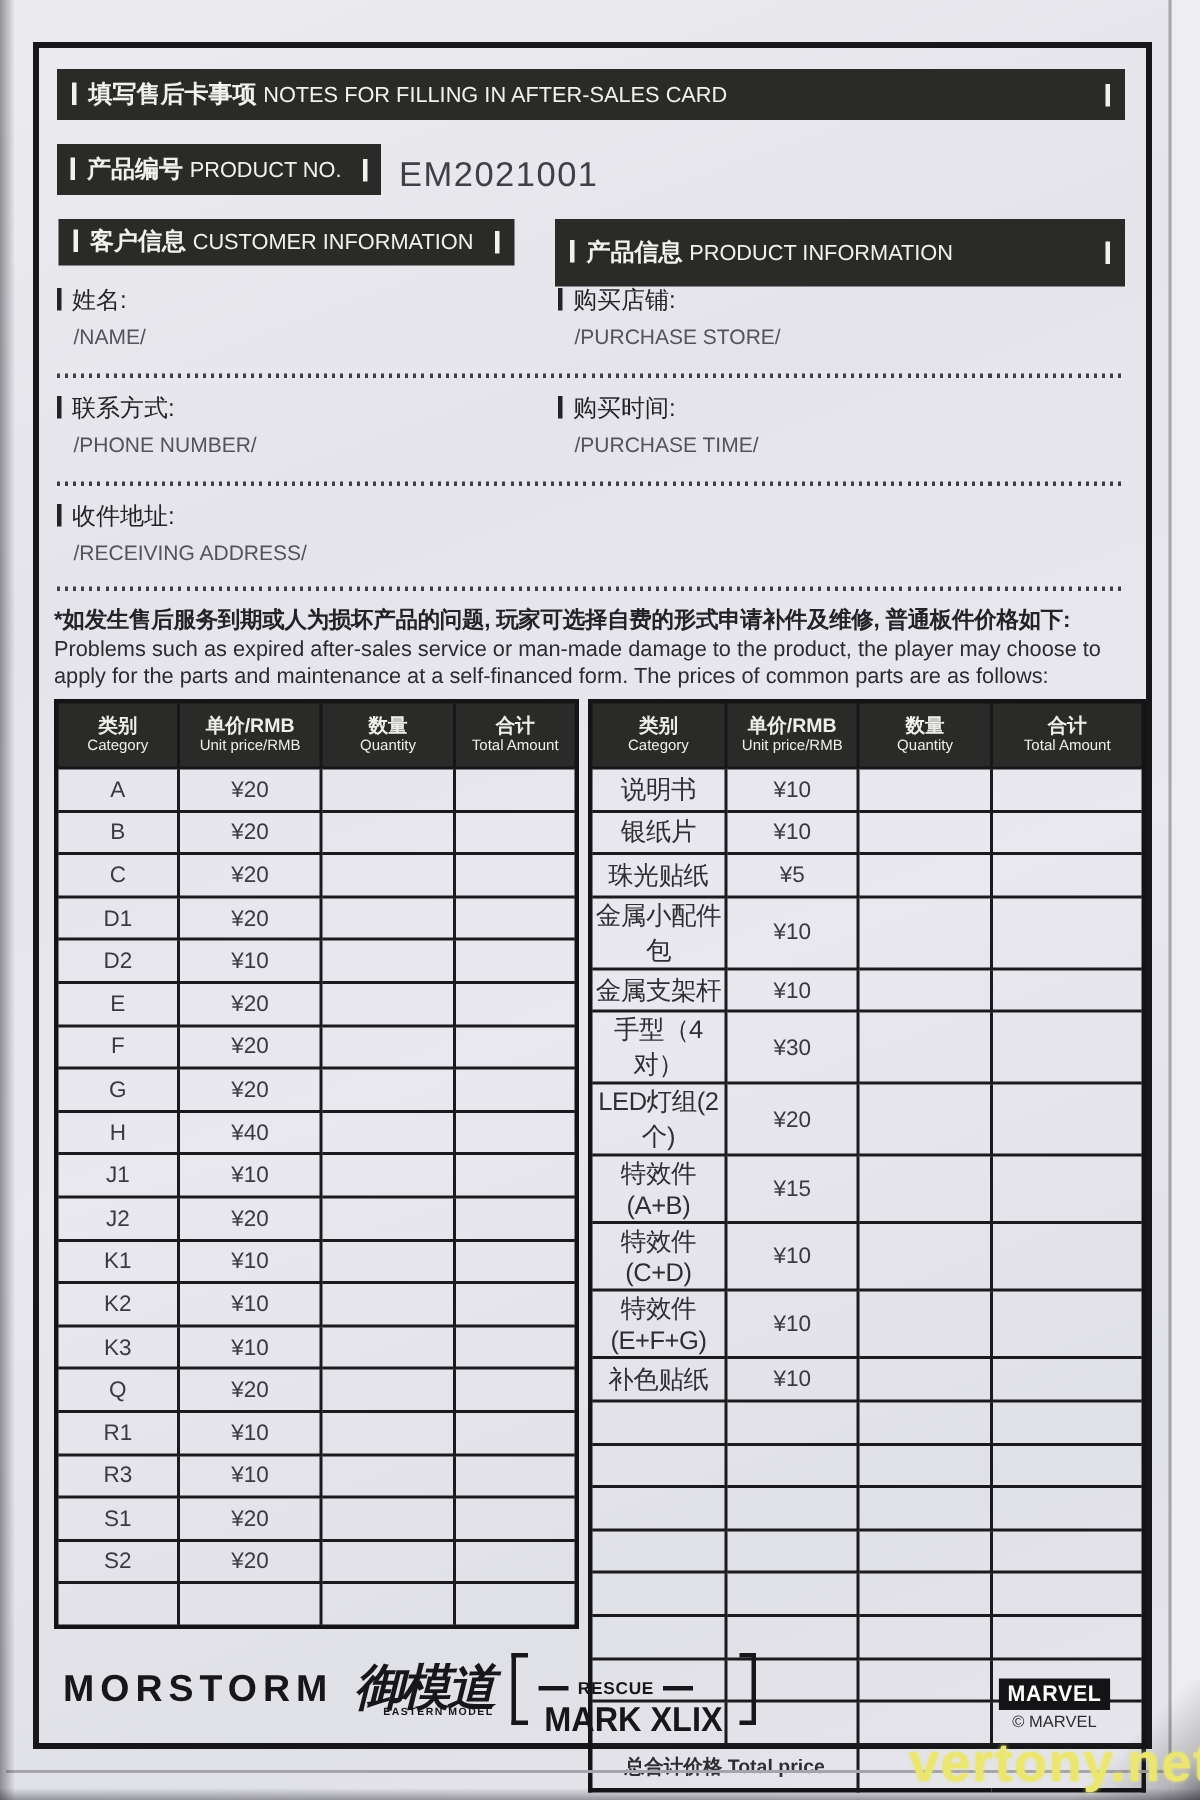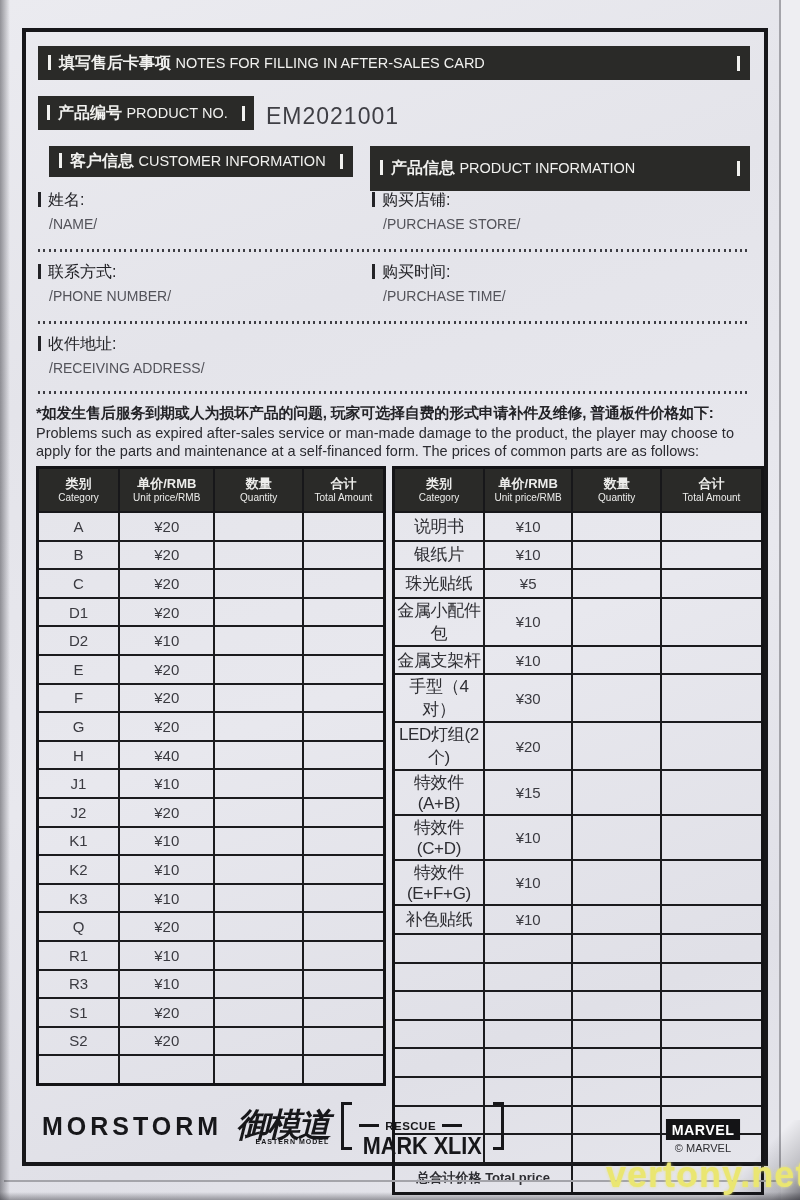--- a/index.html
+++ b/index.html
@@ -98,21 +98,21 @@
     </div>
 
     <div id="product-row">
       <div id="product-no-box">
         <span class="bar-text bar-lead"><span class="tick"></span><span class="bar-zh">产品编号</span> <span class="bar-en">PRODUCT NO.</span></span>
         <span class="tick"></span>
       </div>
       <span id="product-no-value">EM2021001</span>
     </div>
 
-    <div class="black-bar" style="top:114px;left:23px;width:304px;height:31px;">
+    <div class="black-bar" style="top:114px;left:13px;width:304px;height:31px;">
       <span class="bar-text bar-lead"><span class="tick"></span><span class="bar-zh">客户信息</span> <span class="bar-en">CUSTOMER INFORMATION</span></span>
       <span class="tick"></span>
     </div>
     <div class="black-bar" style="top:114px;left:344px;width:380px;height:45px;">
       <span class="bar-text bar-lead"><span class="tick"></span><span class="bar-zh">产品信息</span> <span class="bar-en">PRODUCT INFORMATION</span></span>
       <span class="tick"></span>
     </div>
 
     <div class="field" style="top:158px;left:12px;">
       <div class="field-label"><span class="tick dark"></span><span>姓名:</span></div>

